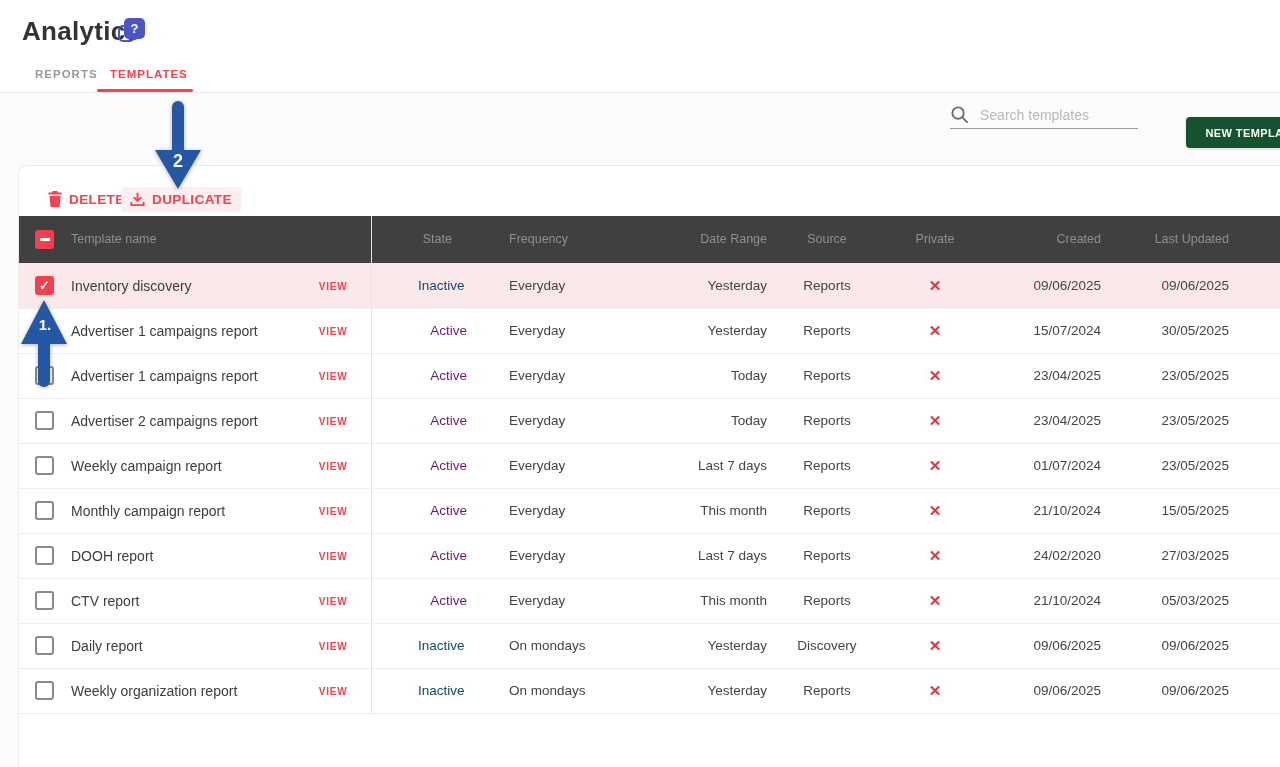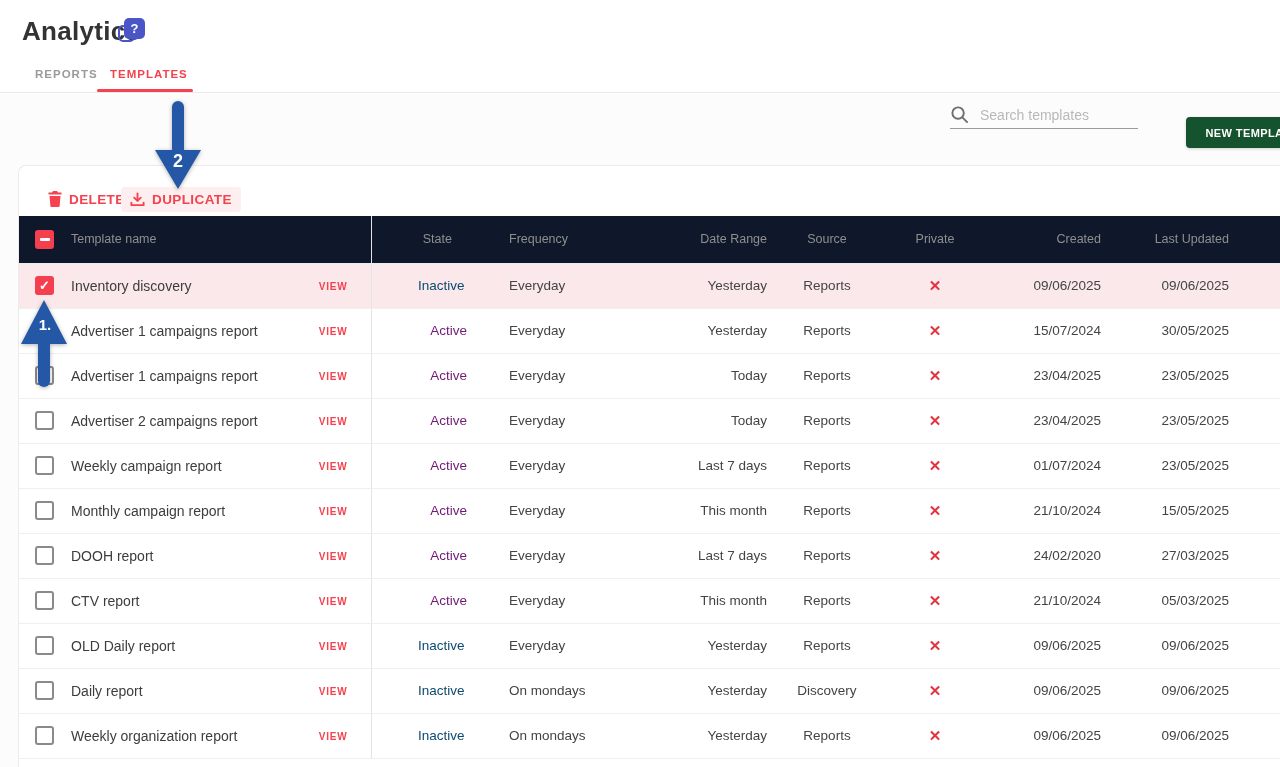--- a/index.html
+++ b/index.html
@@ -51,21 +51,21 @@
   .card-toolbar { position:relative; height:50px; }
   .tb-btn { position:absolute; bottom:9px; display:flex; align-items:center; gap:7px;
             color:#f4424f; font-weight:700; font-size:13.5px; letter-spacing:0.4px;
             cursor:pointer; }
   .tb-delete { left:29px; }
   .tb-duplicate { left:102px; background:#fdeef0; padding:5px 9px; border-radius:4px; bottom:4px; }
 
   
   table { width:100%; border-collapse:collapse; table-layout:fixed; color:#444; }
   thead th { height:47px; font-weight:400; color:#8f8f8f; font-size:12.5px;
-             background:#0f172a; border-bottom:1px solid #ececec; vertical-align:middle; }
+             background:#404040; border-bottom:1px solid #ececec; vertical-align:middle; }
   tbody td { height:45px; border-bottom:1px solid #efefef; font-size:13.5px;
              vertical-align:middle; white-space:nowrap; overflow:hidden; }
   tr.row-highlight td { background:#fbe8ea; }
 
   .c-check   { text-align:left; }
   .c-name    { text-align:left; padding-left:8px; font-size:14px; color:#3d3d3d; }
   thead .c-name { font-size:12.5px; color:#8f8f8f; }
   .c-view    { text-align:right; padding-right:23px; }
   .c-state   { text-align:center; border-left:1px solid #e4e4e4; }
   .c-freq    { text-align:left; padding-left:6px; }
@@ -290,35 +290,20 @@
             <td class="c-source">Reports</td>
             <td class="c-private"><span class="x-mark">✕</span></td>
             <td class="c-created">21/10/2024</td>
             <td class="c-updated">05/03/2025</td>
             <td></td>
           </tr>
           <tr>
             <td class="c-check">
               <span class="cb "></span>
             </td>
-            <td class="c-name">OLD Daily report</td>
-            <td class="c-view"><span class="view-link">VIEW</span></td>
-            <td class="c-state"><span class="state-inactive">Inactive</span></td>
-            <td class="c-freq">Everyday</td>
-            <td class="c-range">Yesterday</td>
-            <td class="c-source">Reports</td>
-            <td class="c-private"><span class="x-mark">✕</span></td>
-            <td class="c-created">09/06/2025</td>
-            <td class="c-updated">09/06/2025</td>
-            <td></td>
-          </tr>
-          <tr>
-            <td class="c-check">
-              <span class="cb "></span>
-            </td>
             <td class="c-name">Daily report</td>
             <td class="c-view"><span class="view-link">VIEW</span></td>
             <td class="c-state"><span class="state-inactive">Inactive</span></td>
             <td class="c-freq">On mondays</td>
             <td class="c-range">Yesterday</td>
             <td class="c-source">Discovery</td>
             <td class="c-private"><span class="x-mark">✕</span></td>
             <td class="c-created">09/06/2025</td>
             <td class="c-updated">09/06/2025</td>
             <td></td>

